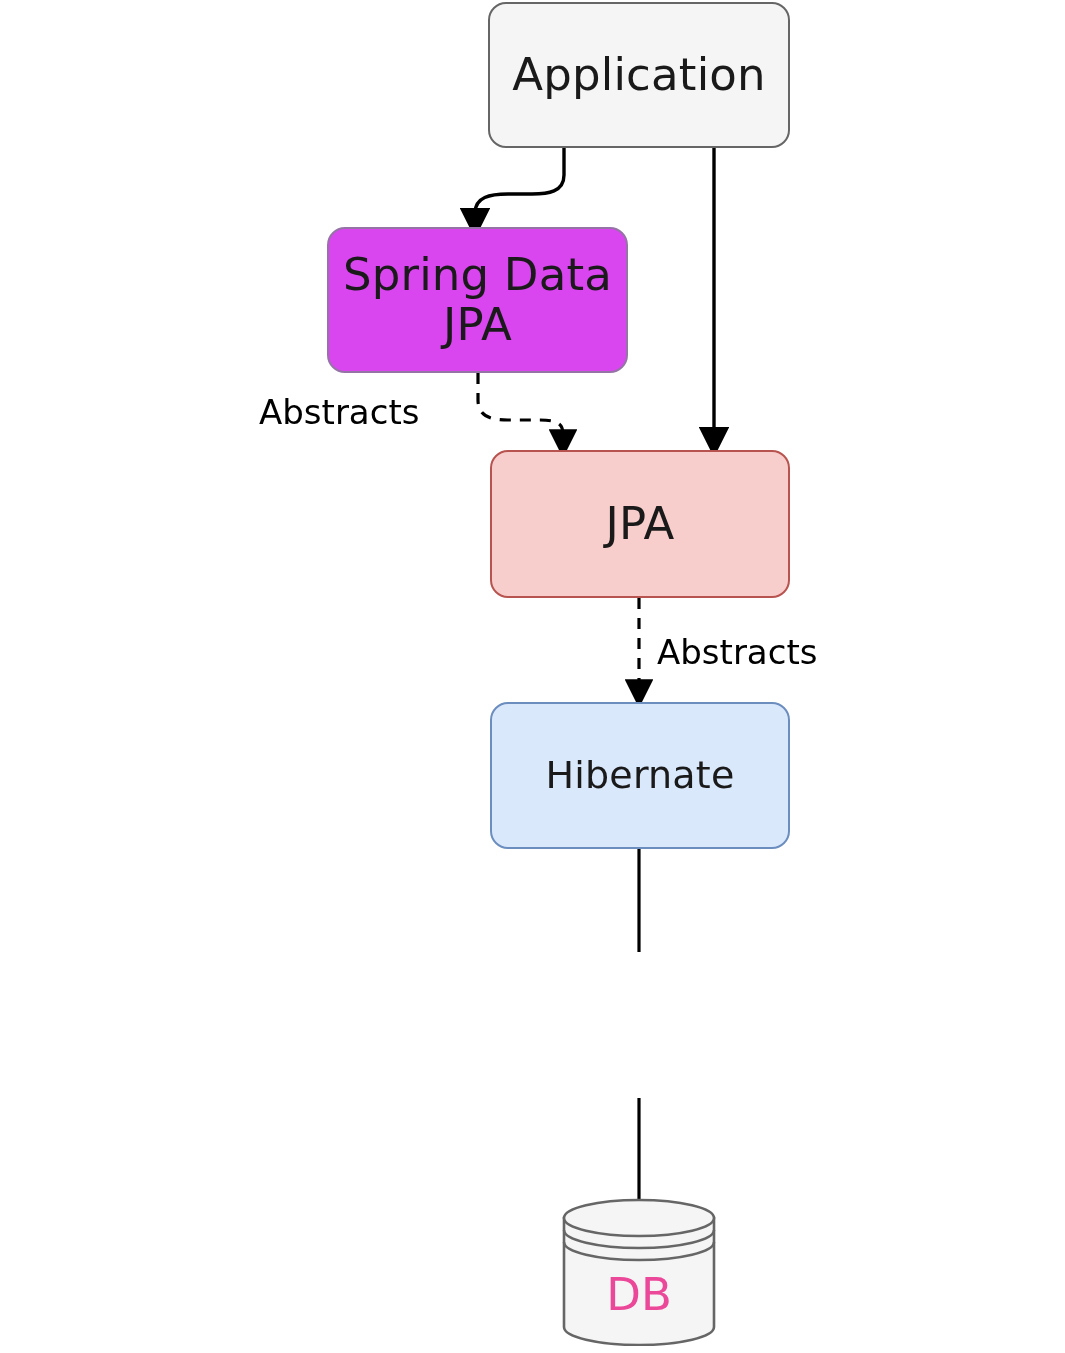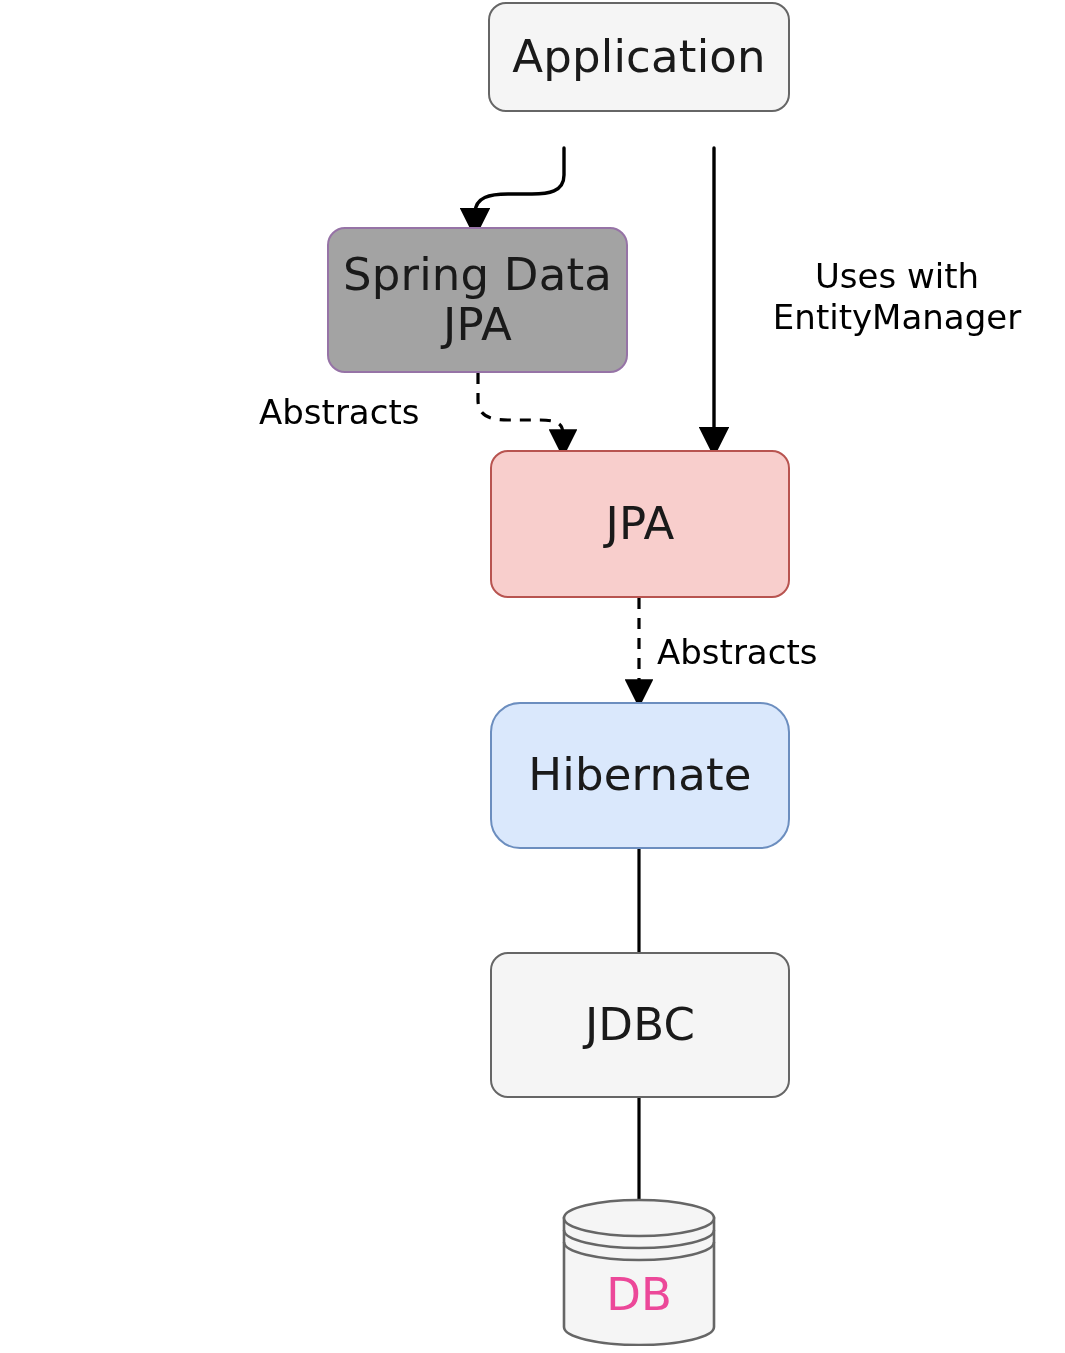--- a/index.html
+++ b/index.html
@@ -40,36 +40,35 @@
     line-height: 1.12;
     letter-spacing: 0.2px;
     z-index: 3;
   }
   .node-label {
     display: block;
     white-space: pre-line;
   }
   
   #node-application {
-    left: 488px; top: 2px; width: 302px; height: 110px;
+    left: 488px; top: 2px; width: 302px; height: 146px;
     font-size: 45px;
     justify-content: center;
   }
   #node-spring-data-jpa {
     left: 327px; top: 227px; width: 301px; height: 146px;
     font-size: 45px;
   }
   #node-jpa {
     left: 490px; top: 450px; width: 300px; height: 148px;
     font-size: 45px;
   }
   #node-hibernate {
     left: 490px; top: 702px; width: 300px; height: 147px;
-    font-size: 45px;
-    border-radius: 30px;
+    font-size: 38px;
   }
   #node-jdbc {
     left: 490px; top: 952px; width: 300px; height: 146px;
     font-size: 45px;
   }
 
   
   #node-db {
     position: absolute;
     left: 561px;
@@ -165,48 +164,43 @@
 
     <g>
       <path d="M 639 1098 L 639 1203" fill="none" stroke="#000000" stroke-width="3.2" stroke-linecap="butt"></path>
     </g>
   </svg>
 
   <div class="node" id="node-application" style="background:#f5f5f5;border-color:#666666;">
     <span class="node-label">Application</span>
   </div>
 
-  <div class="node" id="node-spring-data-jpa" style="background:#a3a3a3;border-color:#9673a6;">
+  <div class="node" id="node-spring-data-jpa" style="background:#d946ef;border-color:#9673a6;">
     <span class="node-label">Spring Data
 JPA</span>
   </div>
 
   <div class="node" id="node-jpa" style="background:#f8cecc;border-color:#b85450;">
     <span class="node-label">JPA</span>
   </div>
 
   <div class="node" id="node-hibernate" style="background:#dae8fc;border-color:#6c8ebf;">
     <span class="node-label">Hibernate</span>
   </div>
 
-  <div class="node" id="node-jdbc" style="background:#f5f5f5;border-color:#666666;">
-    <span class="node-label">JDBC</span>
-  </div>
 
   <div id="node-db">
     <svg class="db-svg" viewBox="0 0 156 150" xmlns="http://www.w3.org/2000/svg">
       <path d="M3 22 L3 131 A 75 18 0 0 0 153 131 L153 22 Z" fill="#f5f5f5" stroke="#666666" stroke-width="2.6"></path>
       <ellipse cx="78" cy="22" rx="75" ry="18" fill="#f5f5f5" stroke="#666666" stroke-width="2.6"></ellipse>
       <path d="M3 34 A 75 18 0 0 0 153 34" fill="none" stroke="#666666" stroke-width="2.6"></path>
       <path d="M3 46 A 75 18 0 0 0 153 46" fill="none" stroke="#666666" stroke-width="2.6"></path>
     </svg>
     <div class="db-text">DB</div>
   </div>
 
 
-  <div class="edge-label" id="label-uses-with-entitymanager">Uses with
-EntityManager</div>
 
   <div class="edge-label" id="label-abstracts-1">Abstracts</div>
 
   <div class="edge-label" id="label-abstracts-2">Abstracts</div>
 
 </div>
 
 </body></html>

